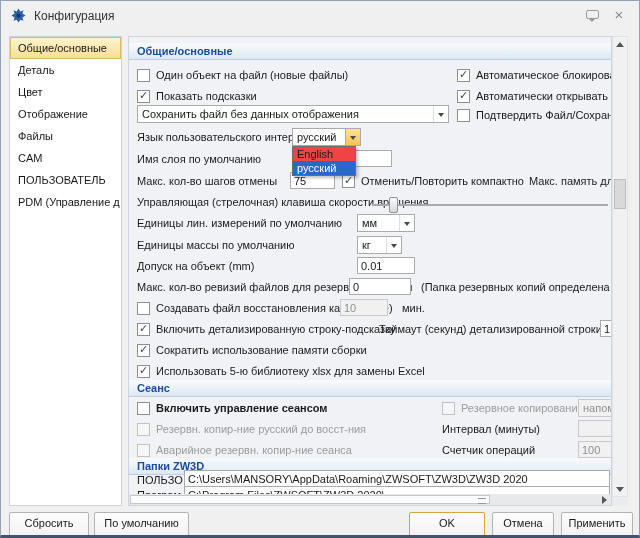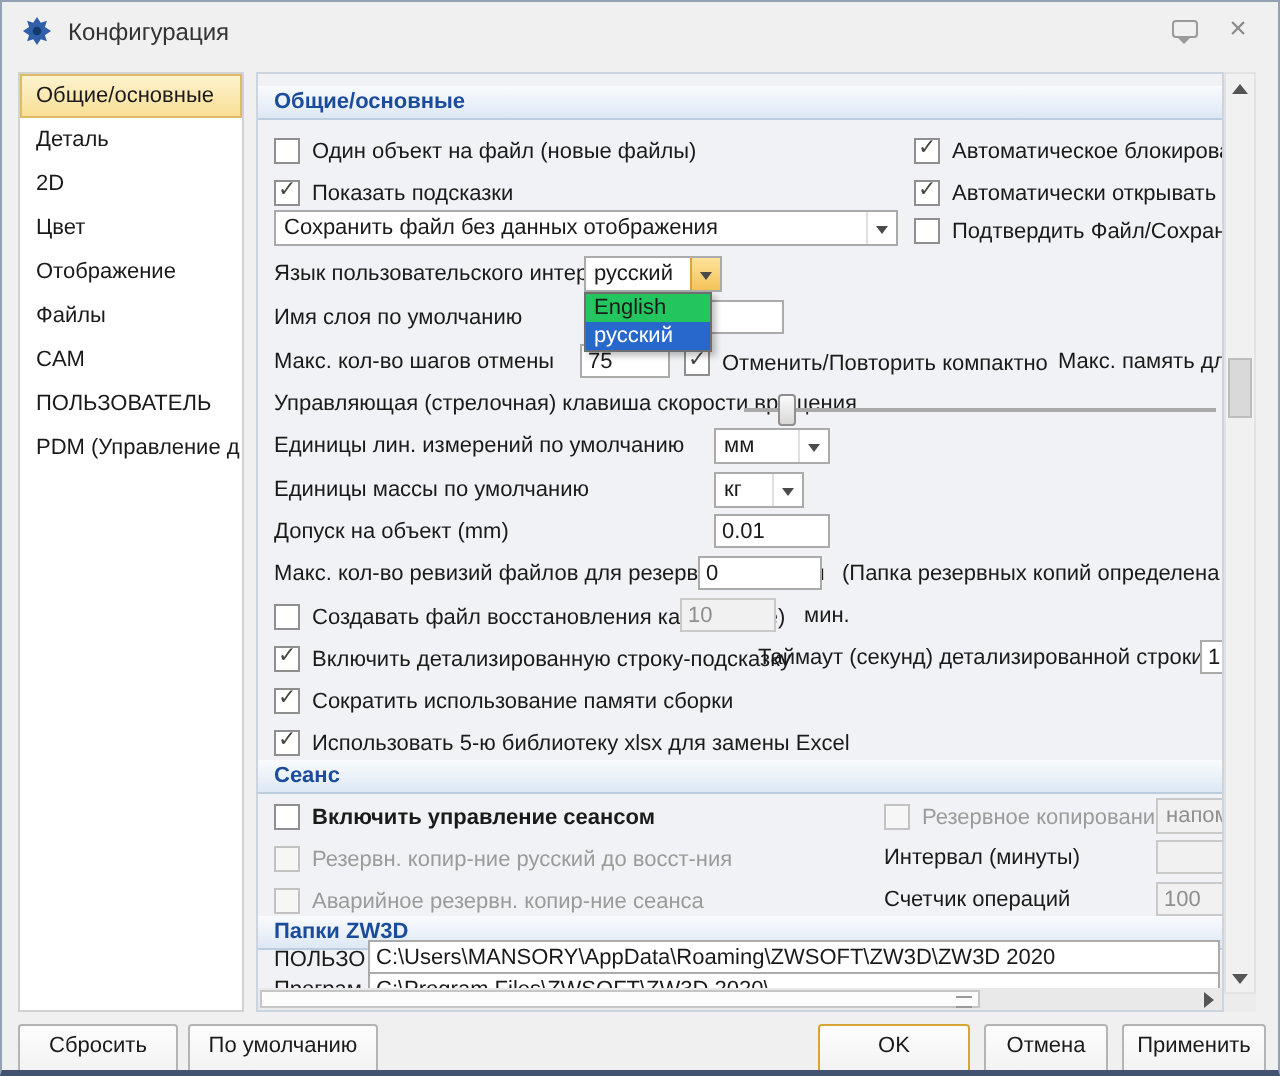--- a/index.html
+++ b/index.html
@@ -50,21 +50,21 @@
 
   .combo { position:absolute; height:18px; background:#fff; border:1px solid #ababab;
         padding:2px 18px 0 4px; overflow:hidden; white-space:nowrap; cursor:pointer; }
   .combo.disabled { background:#f1f1f1; color:#8f8f8f; border-color:#c9c9c9; }
   .combo .arrow { position:absolute; right:0; top:0; bottom:0; width:15px;
         border-left:1px solid #e0e0e0; display:flex; align-items:center; justify-content:center; }
   .combo .arrow::after { content:""; width:0; height:0; border:3px solid transparent;
         border-top:4px solid #4a4a4a; margin-top:4px; }
   .combo.open .arrow { background:linear-gradient(#fde29a,#f4c35a); border-left-color:#d9a43b; }
 
-  .ddlist { position:absolute; width:64px; background:#22c55e; border:1px solid #6e6e6e;
+  .ddlist { position:absolute; width:64px; background:#ef4444; border:1px solid #6e6e6e;
         z-index:20; box-shadow:2px 2px 3px rgba(0,0,0,.25); }
   .ddlist .opt { height:14px; line-height:14px; padding:0 4px; cursor:pointer; }
   .ddlist .opt.sel { background:#2668cc; color:#fff; }
 
   
   .slider-track { position:absolute; height:2px; background:#a9a9a9; cursor:pointer; }
   .slider-thumb { position:absolute; width:9px; height:16px; background:linear-gradient(#fafafa,#d8d8d8);
         border:1px solid #8f8f8f; border-radius:2px; cursor:pointer; }
 
   
@@ -111,21 +111,20 @@
     <span class="tb-ico help-bubble">
       <span class="bub"></span>
         <span class="tail"></span>
     </span>
     <span class="tb-ico close-ico">×</span>
   </div>
 
   <div class="sidebar">
     <div class="side-item selected"><span>Общие/основные</span></div>
     <div class="side-item"><span>Деталь</span></div>
-    <div class="side-item"><span>2D</span></div>
     <div class="side-item"><span>Цвет</span></div>
     <div class="side-item"><span>Отображение</span></div>
     <div class="side-item"><span>Файлы</span></div>
     <div class="side-item"><span>CAM</span></div>
     <div class="side-item"><span>ПОЛЬЗОВАТЕЛЬ</span></div>
     <div class="side-item"><span>PDM (Управление дан...</span></div>
   </div>
 
   <div class="main">
 

